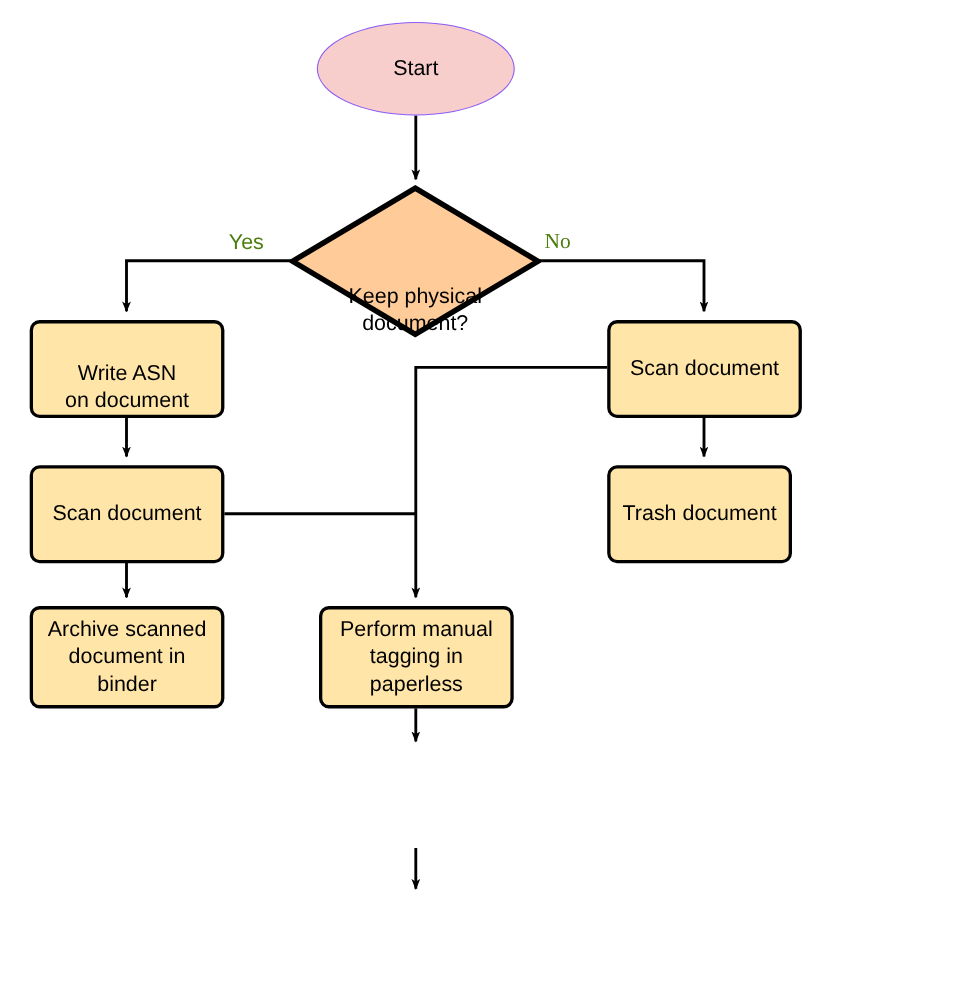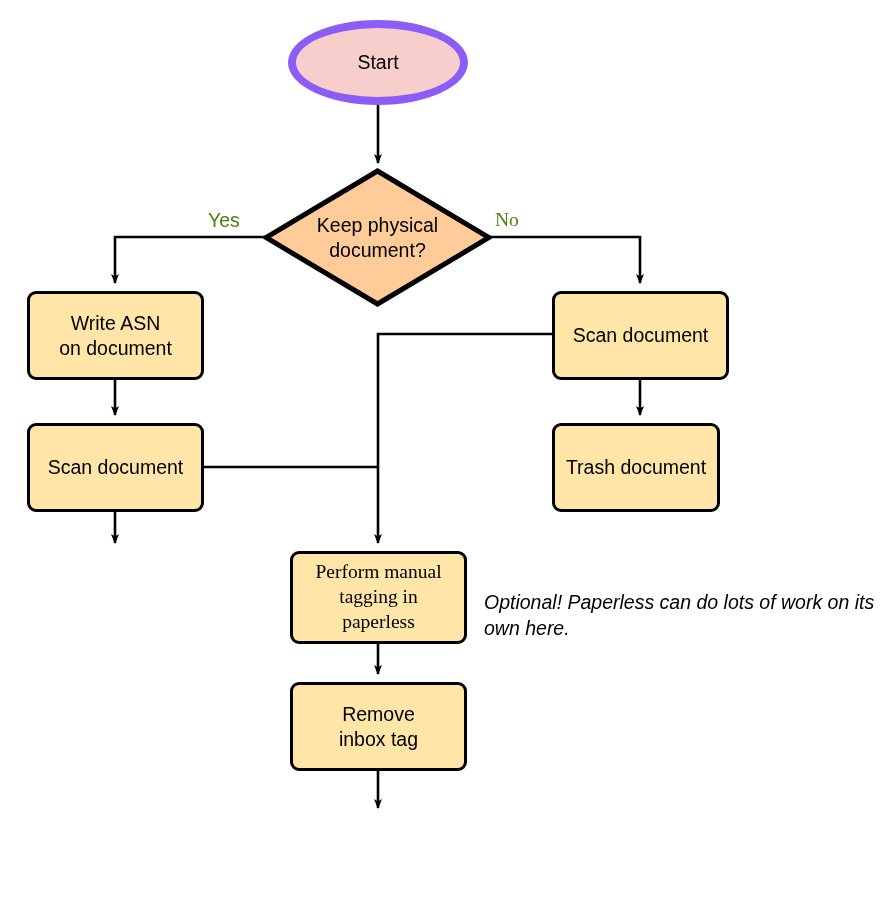--- a/index.html
+++ b/index.html
@@ -38,21 +38,21 @@
     font-size: 19.5px;
     line-height: 1.28;
     z-index: 3;
   }
   .node .label {
     display: block;
     white-space: pre-line;
     padding: 0 6px;
   }
   .node-terminal {
-    border: 8px solid #8b5cf6;
+    border: 1px solid #8b5cf6;
     border-radius: 50%;
     background: #f8cecc;
   }
   .node-process {
     border: 3px solid #000000;
     border-radius: 9px;
     background: #ffe6a8;
   }
   .node-decision {
     background: transparent;
@@ -119,62 +119,60 @@
       <path d="M378,644 L378,674" marker-end="url(#arrowhead)"></path>
 
       <path d="M378,771 L378,808" marker-end="url(#arrowhead)"></path>
     </g>
   </svg>
 
   <div class="node node-terminal" style="left:288px; top:20px; width:180px; height:85px;">
     <span class="label">Start</span>
   </div>
 
-  <div class="node node-decision" style="left:263px; top:168px; width:229px; height:139px;">
+  <div class="node node-decision" style="left:263px; top:168px; width:229px; height:139px;align-items:flex-end;">
     <svg class="diamond-shape" viewBox="0 0 229 139" preserveAspectRatio="none" aria-hidden="true">
       <polygon points="114.5,3 226,69.5 114.5,136 3,69.5" fill="#ffcc99" stroke="#000000" stroke-width="5" stroke-linejoin="miter"></polygon>
     </svg>
     <span class="label">Keep physical
 document?</span>
   </div>
 
   <div class="edge-label" style="left:208px; top:209px;">
     <span>Yes</span>
   </div>
   <div class="edge-label" style="left:495px; top:209px;font-family:Liberation Serif, serif;">
     <span>No</span>
   </div>
 
-  <div class="node node-process" style="left:27px; top:291px; width:177px; height:89px;">
+  <div class="node node-process" style="left:27px; top:291px; width:177px; height:89px;align-items:flex-end;">
     <span class="label">Write ASN
 on document</span>
   </div>
 
   <div class="node node-process" style="left:27px; top:423px; width:177px; height:89px;">
     <span class="label">Scan document</span>
   </div>
 
+  <div class="node node-process" style="left:27px; top:551px; width:177px; height:93px;">
+    <span class="label">Archive scanned
+document in
+binder</span>
+  </div>
 
   <div class="node node-process" style="left:552px; top:291px; width:177px; height:89px;">
     <span class="label">Scan document</span>
   </div>
 
   <div class="node node-process" style="left:552px; top:423px; width:168px; height:89px;">
     <span class="label">Trash document</span>
   </div>
 
-  <div class="node node-process" style="left:290px; top:551px; width:177px; height:93px;font-family:Liberation Serif, serif;">
+  <div class="node node-process" style="left:290px; top:551px; width:177px; height:93px;">
     <span class="label">Perform manual
 tagging in
 paperless</span>
   </div>
 
-  <div class="node node-process" style="left:290px; top:682px; width:177px; height:89px;">
-    <span class="label">Remove
-inbox tag</span>
-  </div>
 
 
-  <div class="annotation" style="left:484px; top:590px; width:400px;">
-    <span>Optional! Paperless can do lots of work on its own here.</span>
-  </div>
 
 </div>
 
 </body></html>

